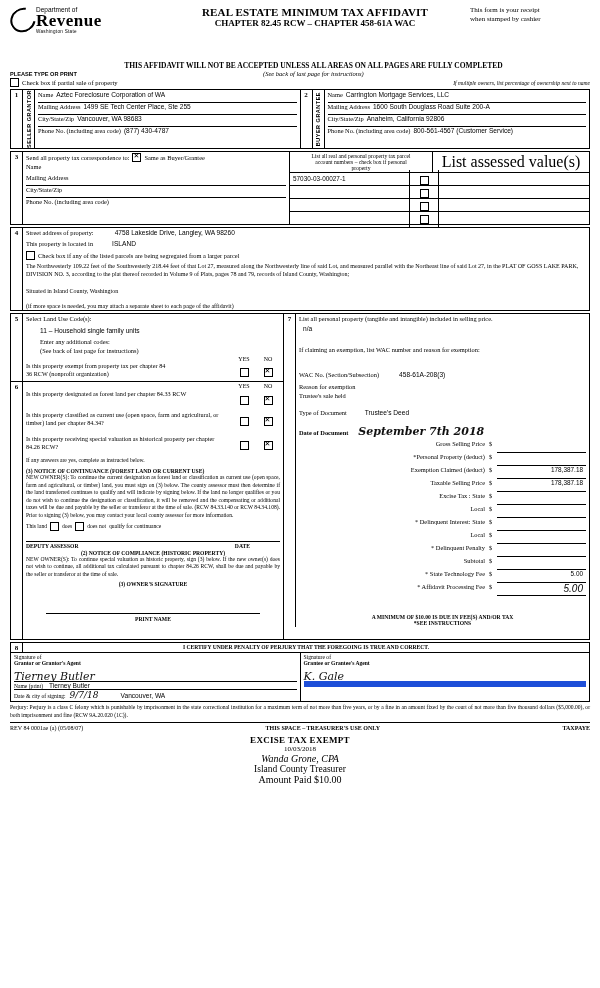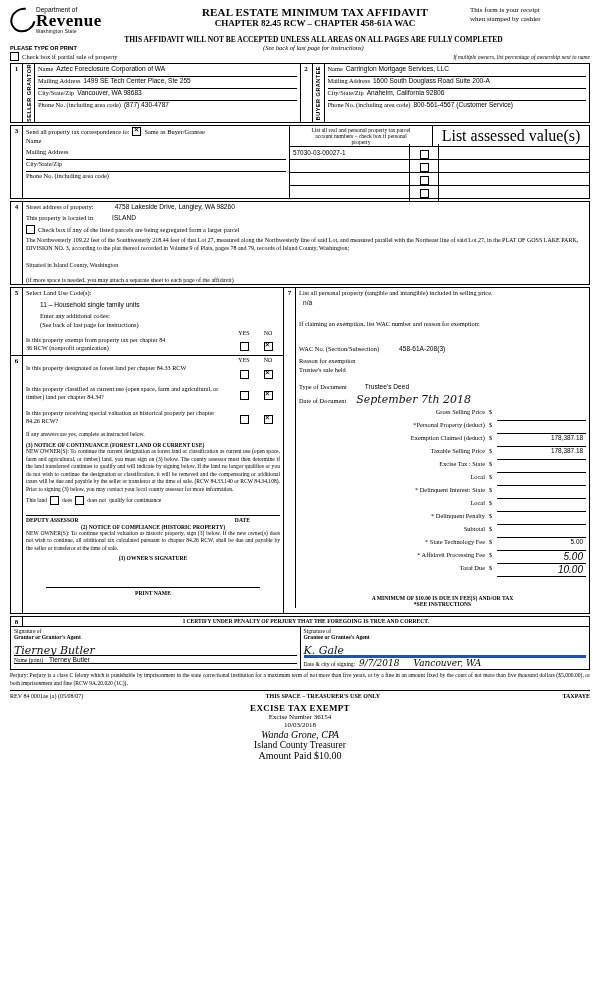--- a/index.html
+++ b/index.html
@@ -85,21 +85,21 @@
       <div class="t2">CHAPTER 82.45 RCW – CHAPTER 458-61A WAC</div>
     </div>
     <div class="receipt">
       <div>This form is your receipt</div>
       <div>when stamped by cashier</div>
     </div>
   </div>
 
   <div class="row-under">
     <div class="preprint">PLEASE TYPE OR PRINT</div>
-    <div style="flex:1;text-align:center;">
+    <div style="flex:1;text-align:center;margin-top:26px;">
       <div class="t3">THIS AFFIDAVIT WILL NOT BE ACCEPTED UNLESS ALL AREAS ON ALL PAGES ARE FULLY COMPLETED</div>
       <div class="t4">(See back of last page for instructions)</div>
     </div>
     <div style="width:40px;"></div>
   </div>
 
   <div style="display:flex;align-items:center;gap:3px;margin-top:1px;">
     <span class="chk"></span>
     <span class="ckline">Check box if partial sale of property</span>
     <span style="flex:1;"></span>
@@ -328,21 +328,21 @@
             </div>
             <div class="lbl" style="margin-top:5px;">Reason for exemption</div>
             <div style="display:flex;align-items:baseline;margin-top:2px;">
               <span class="lbl">Trustee's sale held</span>
             </div>
             <div style="height:10px;"></div>
             <div style="display:flex;align-items:baseline;">
               <span class="lbl">Type of Document</span>
               <span class="val" style="margin-left:18px;">Trustee's Deed</span>
             </div>
-            <div style="display:flex;align-items:baseline;margin-top:3px;">
+            <div style="display:flex;align-items:baseline;margin-top:9px;font-weight:bold;">
               <span class="lbl">Date of Document</span>
               <span class="hand" style="margin-left:10px;">September 7th 2018</span>
             </div>
 
             <div style="margin-top:2px;">
               <div class="amtrow">
                   <div class="alab">Gross Selling Price</div>
                   <div class="dol">$</div>
                   <div class="amt"></div>
                 </div>
@@ -393,25 +393,20 @@
                 </div>
               <div class="amtrow">
                   <div class="alab">* State Technology Fee</div>
                   <div class="dol">$</div>
                   <div class="amt">5.00</div>
                 </div>
               <div class="amtrow">
                   <div class="alab">* Affidavit Processing Fee</div>
                   <div class="dol">$</div>
                   <div class="amt hand2" style="font-size:10px;">5.00</div>
-                </div>
-              <div class="amtrow">
-                  <div class="alab">Total Due</div>
-                  <div class="dol">$</div>
-                  <div class="amt hand2" style="font-size:10px;">10.00</div>
                 </div>
             </div>
 
             <div style="height:18px;"></div>
             <div class="xs b center">A MINIMUM OF $10.00 IS DUE IN FEE(S) AND/OR TAX</div>
             <div class="xs b center">*SEE INSTRUCTIONS</div>
           </div>
         </div>
       </div>
     </div>
@@ -424,44 +419,43 @@
     </div>
     <div class="half">
       <div class="br sigcell">
         <div class="xs">Signature of</div>
         <div class="xs b">Grantor or Grantor's Agent</div>
         <div style="border-bottom:1px solid #000;height:15px;"><span class="hand">Tierney Butler</span></div>
         <div style="display:flex;align-items:baseline;border-bottom:1px solid #000;">
           <span class="xs">Name (print)</span>
           <span class="val" style="margin-left:6px;">Tierney Butler</span>
         </div>
+        <div style="display:flex;align-items:baseline;">
+          <span class="xs">Date &amp; city of signing:</span>
+          <span class="hand2" style="margin-left:4px;">9/7/18</span>
+          <span class="val" style="margin-left:22px;">Vancouver, WA</span>
+        </div>
       </div>
       <div class="sigcell">
         <div class="xs">Signature of</div>
         <div class="xs b">Grantee or Grantee's Agent</div>
-        <div style="border-bottom:3px solid #1d4ed8;height:15px;"><span class="hand">K. Gale</span></div>
-        <div style="display:flex;align-items:baseline;">
-          <span class="xs">Date &amp; city of signing:</span>
-          <span class="hand2" style="margin-left:4px;">9/7/2018</span>
-          <span class="hand2" style="margin-left:14px;">Vancouver, WA</span>
-        </div>
+        <div style="border-bottom:6px solid #1d4ed8;height:15px;"><span class="hand">K. Gale</span></div>
       </div>
     </div>
   </div>
 
   <div class="xs" style="line-height:7.6px;margin-top:2px;text-align:justify;">Perjury: Perjury is a class C felony which is punishable by imprisonment in the state correctional institution for a maximum term of not more than five years, or by a fine in an amount fixed by the court of not more than five thousand dollars ($5,000.00), or both  imprisonment and fine (RCW 9A.20.020 (1C)).</div>
 
   <div style="display:flex;justify-content:space-between;align-items:center;margin-top:3px;border-top:1px solid #000;padding-top:2px;">
     <span class="footer">REV 84 0001ae (a) (05/08/07)</span>
     <span class="footer b">THIS SPACE – TREASURER'S USE ONLY</span>
     <span class="footer b">TAXPAYE</span>
   </div>
 
   <div class="stampbox">
     <div class="s1">EXCISE TAX EXEMPT</div>
-    <div class="s2">Excise Number 36154</div>
     <div class="s2">10/03/2018</div>
     <div class="s3">Wanda Grone, CPA</div>
     <div class="s4">Island County Treasurer</div>
     <div class="s5">Amount Paid $10.00</div>
   </div>
 
 </div>
 
 </body></html>

